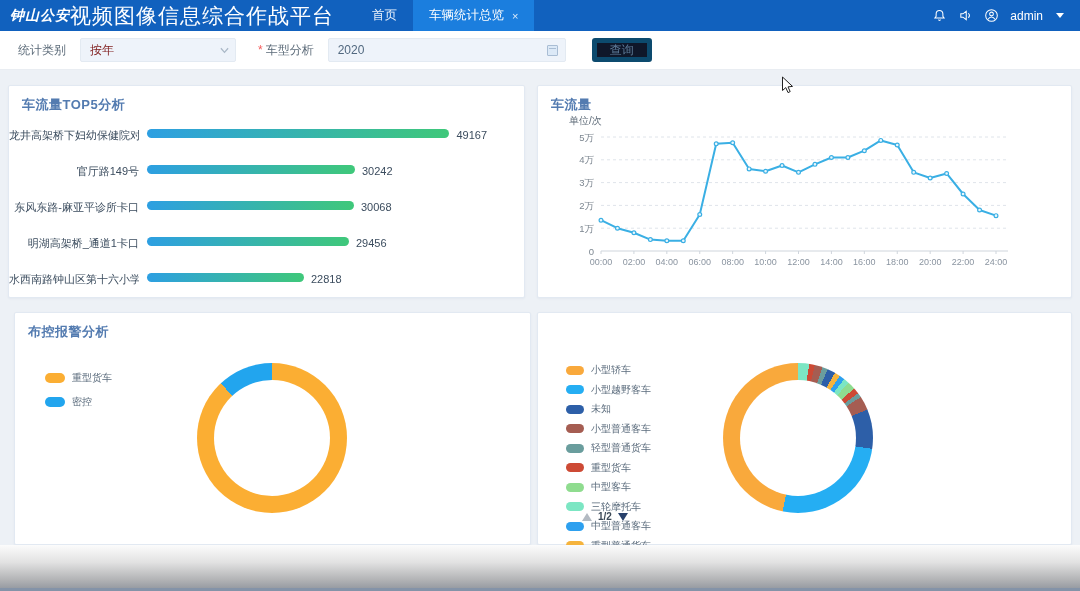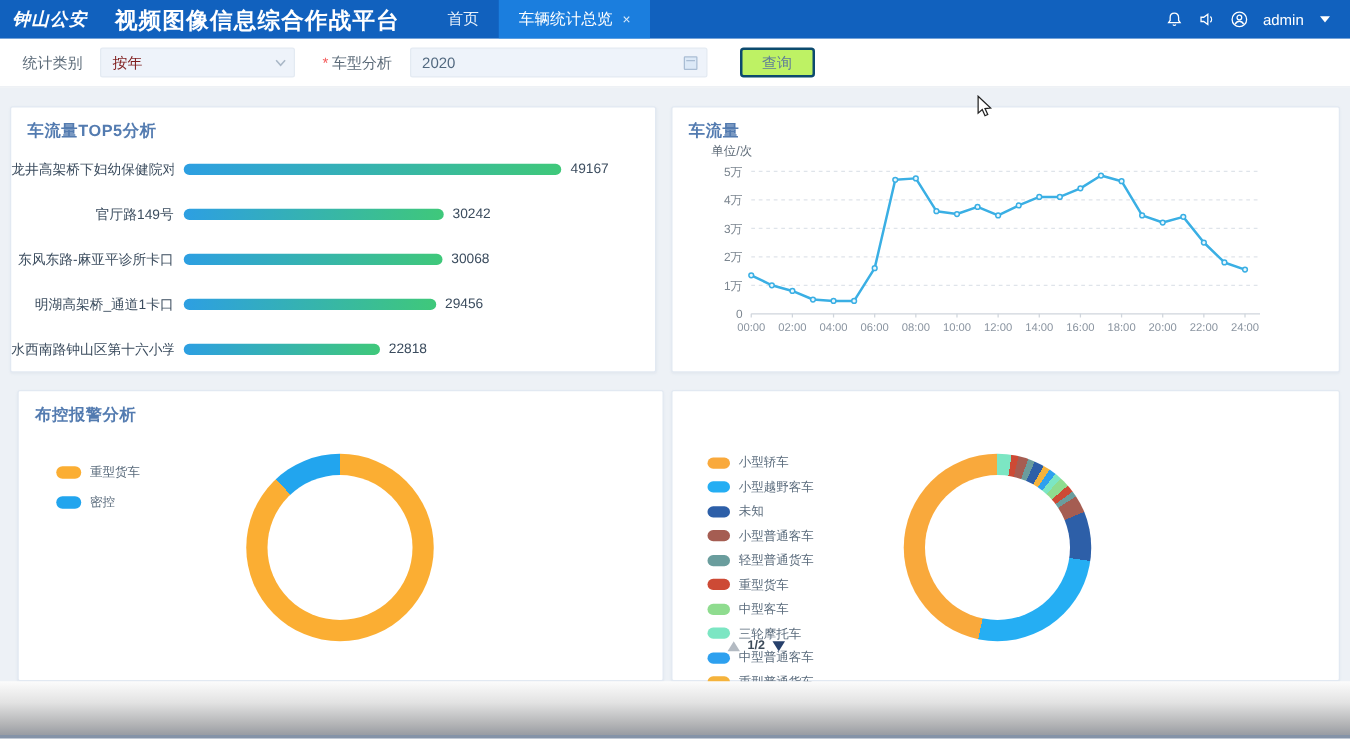--- a/index.html
+++ b/index.html
@@ -3,21 +3,21 @@
 <meta charset="utf-8">
 <style>
   * { margin:0; padding:0; box-sizing:border-box; }
   html,body { width:1080px; height:591px; overflow:hidden; }
   body { font-family:"Liberation Sans","DejaVu Sans",sans-serif; background:#edf1f6; }
   .app { position:relative; width:1080px; height:591px; background:#edf1f6; overflow:hidden; }
 
   
   .header { position:absolute; left:0; top:0; width:1080px; height:31px; background:#1161be; display:flex; align-items:center; color:#fff; }
   .logo { font-family:Liberation Mono, monospace; font-style:italic; font-weight:bold; font-size:14px; margin-left:10px; letter-spacing:1px; white-space:nowrap; }
-  .app-title { font-size:18px; font-weight:bold; margin-left:22px; letter-spacing:1px; white-space:nowrap; }
+  .app-title { font-size:21px; font-weight:normal; margin-left:0; letter-spacing:1px; white-space:nowrap; }
   .tabs { display:flex; height:31px; margin-left:22px; }
   .tab { display:flex; align-items:center; justify-content:center; height:31px; padding:0 16px; font-size:12.5px; cursor:pointer; color:#eaf2fb; }
   .tab.active { background:#1b7ede; color:#fff; }
   .tab .close { margin-left:8px; font-size:11px; opacity:.85; }
   .header-right { margin-left:auto; display:flex; align-items:center; gap:11px; padding-right:16px; }
   .hicon { width:15px; height:15px; display:block; }
   .username { font-size:12px; }
   .caret { width:0; height:0; border-left:4px solid transparent; border-right:4px solid transparent; border-top:5px solid #fff; margin-left:2px; }
 
   
@@ -26,35 +26,35 @@
   .lbl-cat { margin-left:18px; }
   .select-box { position:relative; margin-left:14px; width:156px; height:24px; background:#eef3fa; border:1px solid #e3eaf2; border-radius:2px; display:flex; align-items:center; padding:0 22px 0 9px; cursor:pointer; }
   .select-box .sel-text { font-size:12px; color:#7f1d1d; }
   .sel-chevron { position:absolute; right:6px; top:8px; width:9px; height:7px; }
   .req { color:#f45b5b; font-size:12px; margin-left:22px; }
   .lbl-time { margin-left:3px; }
   .date-box { position:relative; margin-left:14px; width:238px; height:24px; background:#eef3fa; border:1px solid #e3eaf2; border-radius:2px; display:flex; align-items:center; padding:0 26px 0 9px; cursor:text; }
   .date-box .date-text { font-size:12px; color:#51687f; }
   .cal-icon { position:absolute; right:7px; top:6px; width:11px; height:11px; border:1px solid #a9bdd4; border-radius:1px; background:#dce9f7; }
   .cal-icon:before { content:""; position:absolute; left:1px; right:1px; top:2px; height:1px; background:#a9bdd4; }
-  .query-btn { margin-left:26px; width:60px; height:24px; background:#bef264; color:#5f7c99; font-size:12px; border:2px solid #0c4a6e; border-radius:3px; display:flex; align-items:center; justify-content:center; cursor:pointer; }
+  .query-btn { margin-left:26px; width:60px; height:24px; background:#0f172a; color:#5f7c99; font-size:12px; border:5px solid #0c4a6e; border-radius:3px; display:flex; align-items:center; justify-content:center; cursor:pointer; }
 
   
   .panel { position:absolute; background:#fff; border:1px solid #e2e9f2; border-radius:2px; box-shadow:0 1px 2px rgba(120,140,170,.08); }
   .panel h3 { font-size:13px; font-weight:bold; color:#537bb0; padding:10px 0 0 13px; letter-spacing:.5px; }
   #panel-top5 { left:8px; top:85px; width:517px; height:213px; }
   #panel-flow { left:537px; top:85px; width:535px; height:213px; }
   #panel-alarm { left:14px; top:312px; width:517px; height:233px; }
   #panel-vehicle { left:537px; top:312px; width:535px; height:233px; }
 
   
   #top5-rows { margin-top:3px; }
   .bar-row { display:flex; align-items:center; height:36px; }
   .bar-row .blabel { width:130px; text-align:right; font-size:11px; color:#3b4c5e; margin-right:8px; white-space:nowrap; overflow:hidden; }
-  .bar-row .btrack { width:340px; display:flex; align-items:center; }
+  .bar-row .btrack { width:340px; display:flex; }
   .bar-row .bar { height:9px; border-radius:5px; }
   .bar-row .bval { font-size:11px; color:#3b4c5e; margin-left:7px; }
 
   
   #flow-svg { position:absolute; left:8px; top:22px; }
   .axis-text { font-size:9px; fill:#8a94a0; }
   .ytick-text { font-size:9.5px; fill:#7c8690; }
   .unit-text { font-size:10px; fill:#5d6a77; }
 
   

